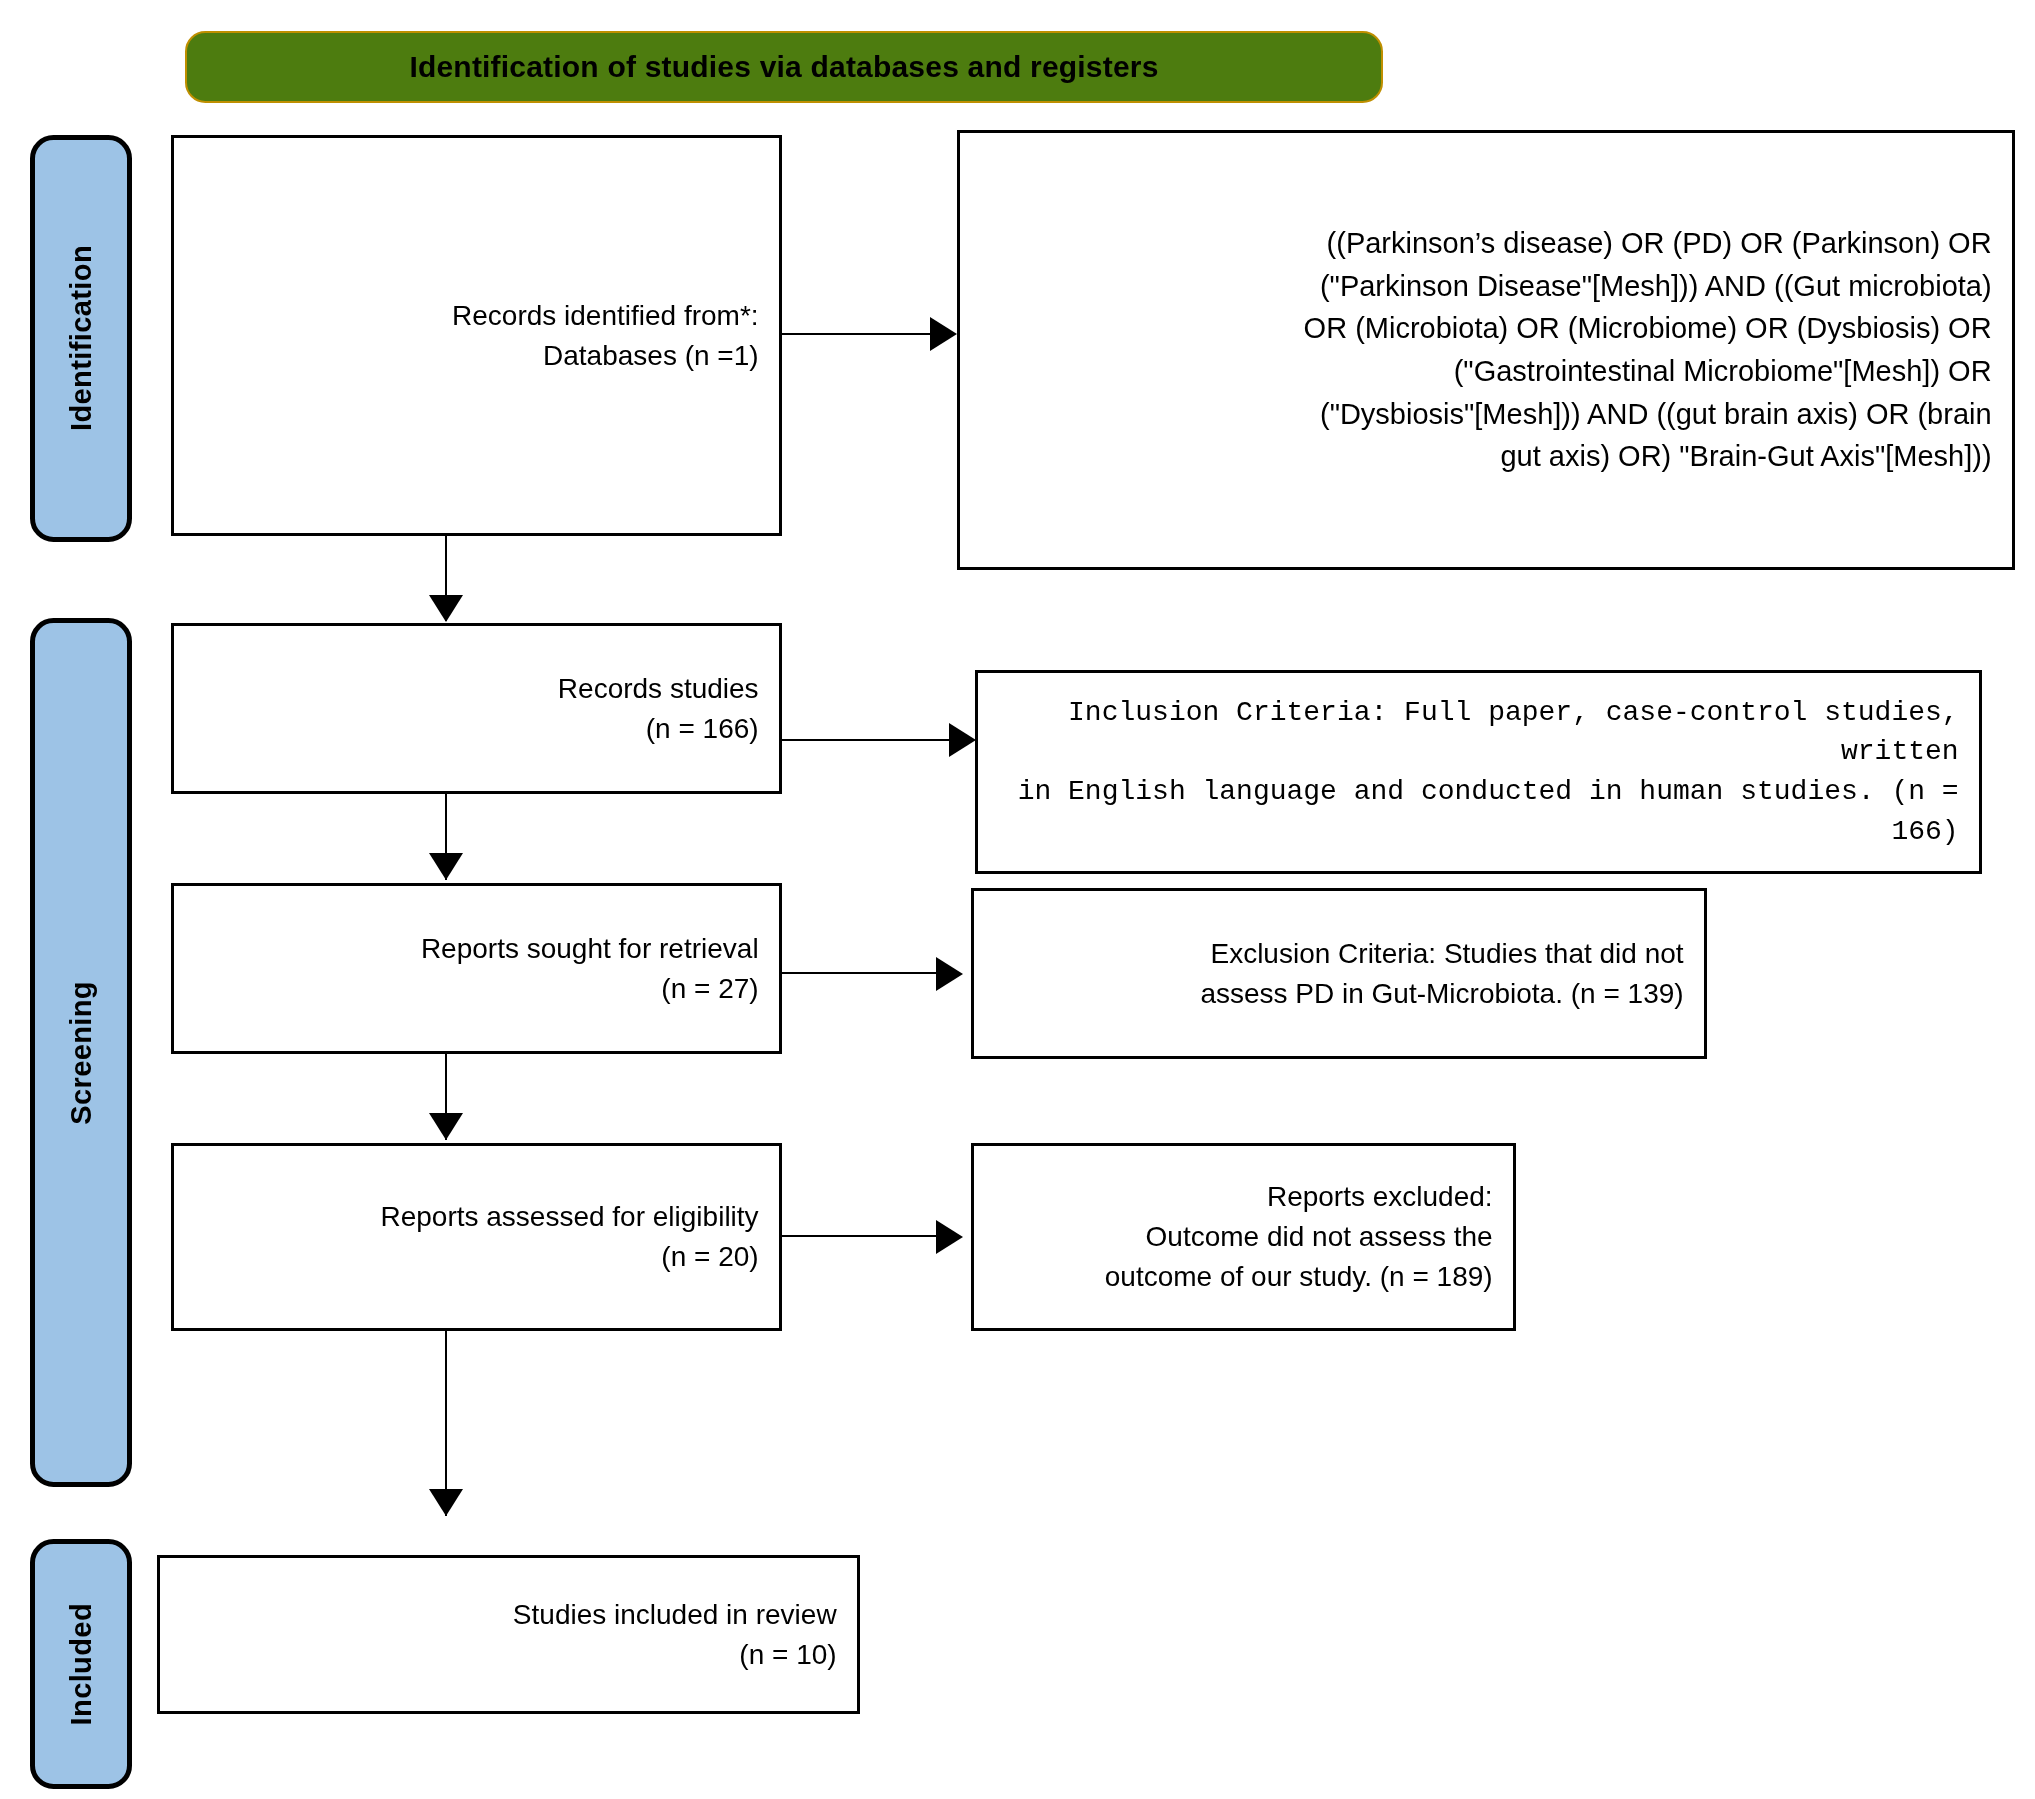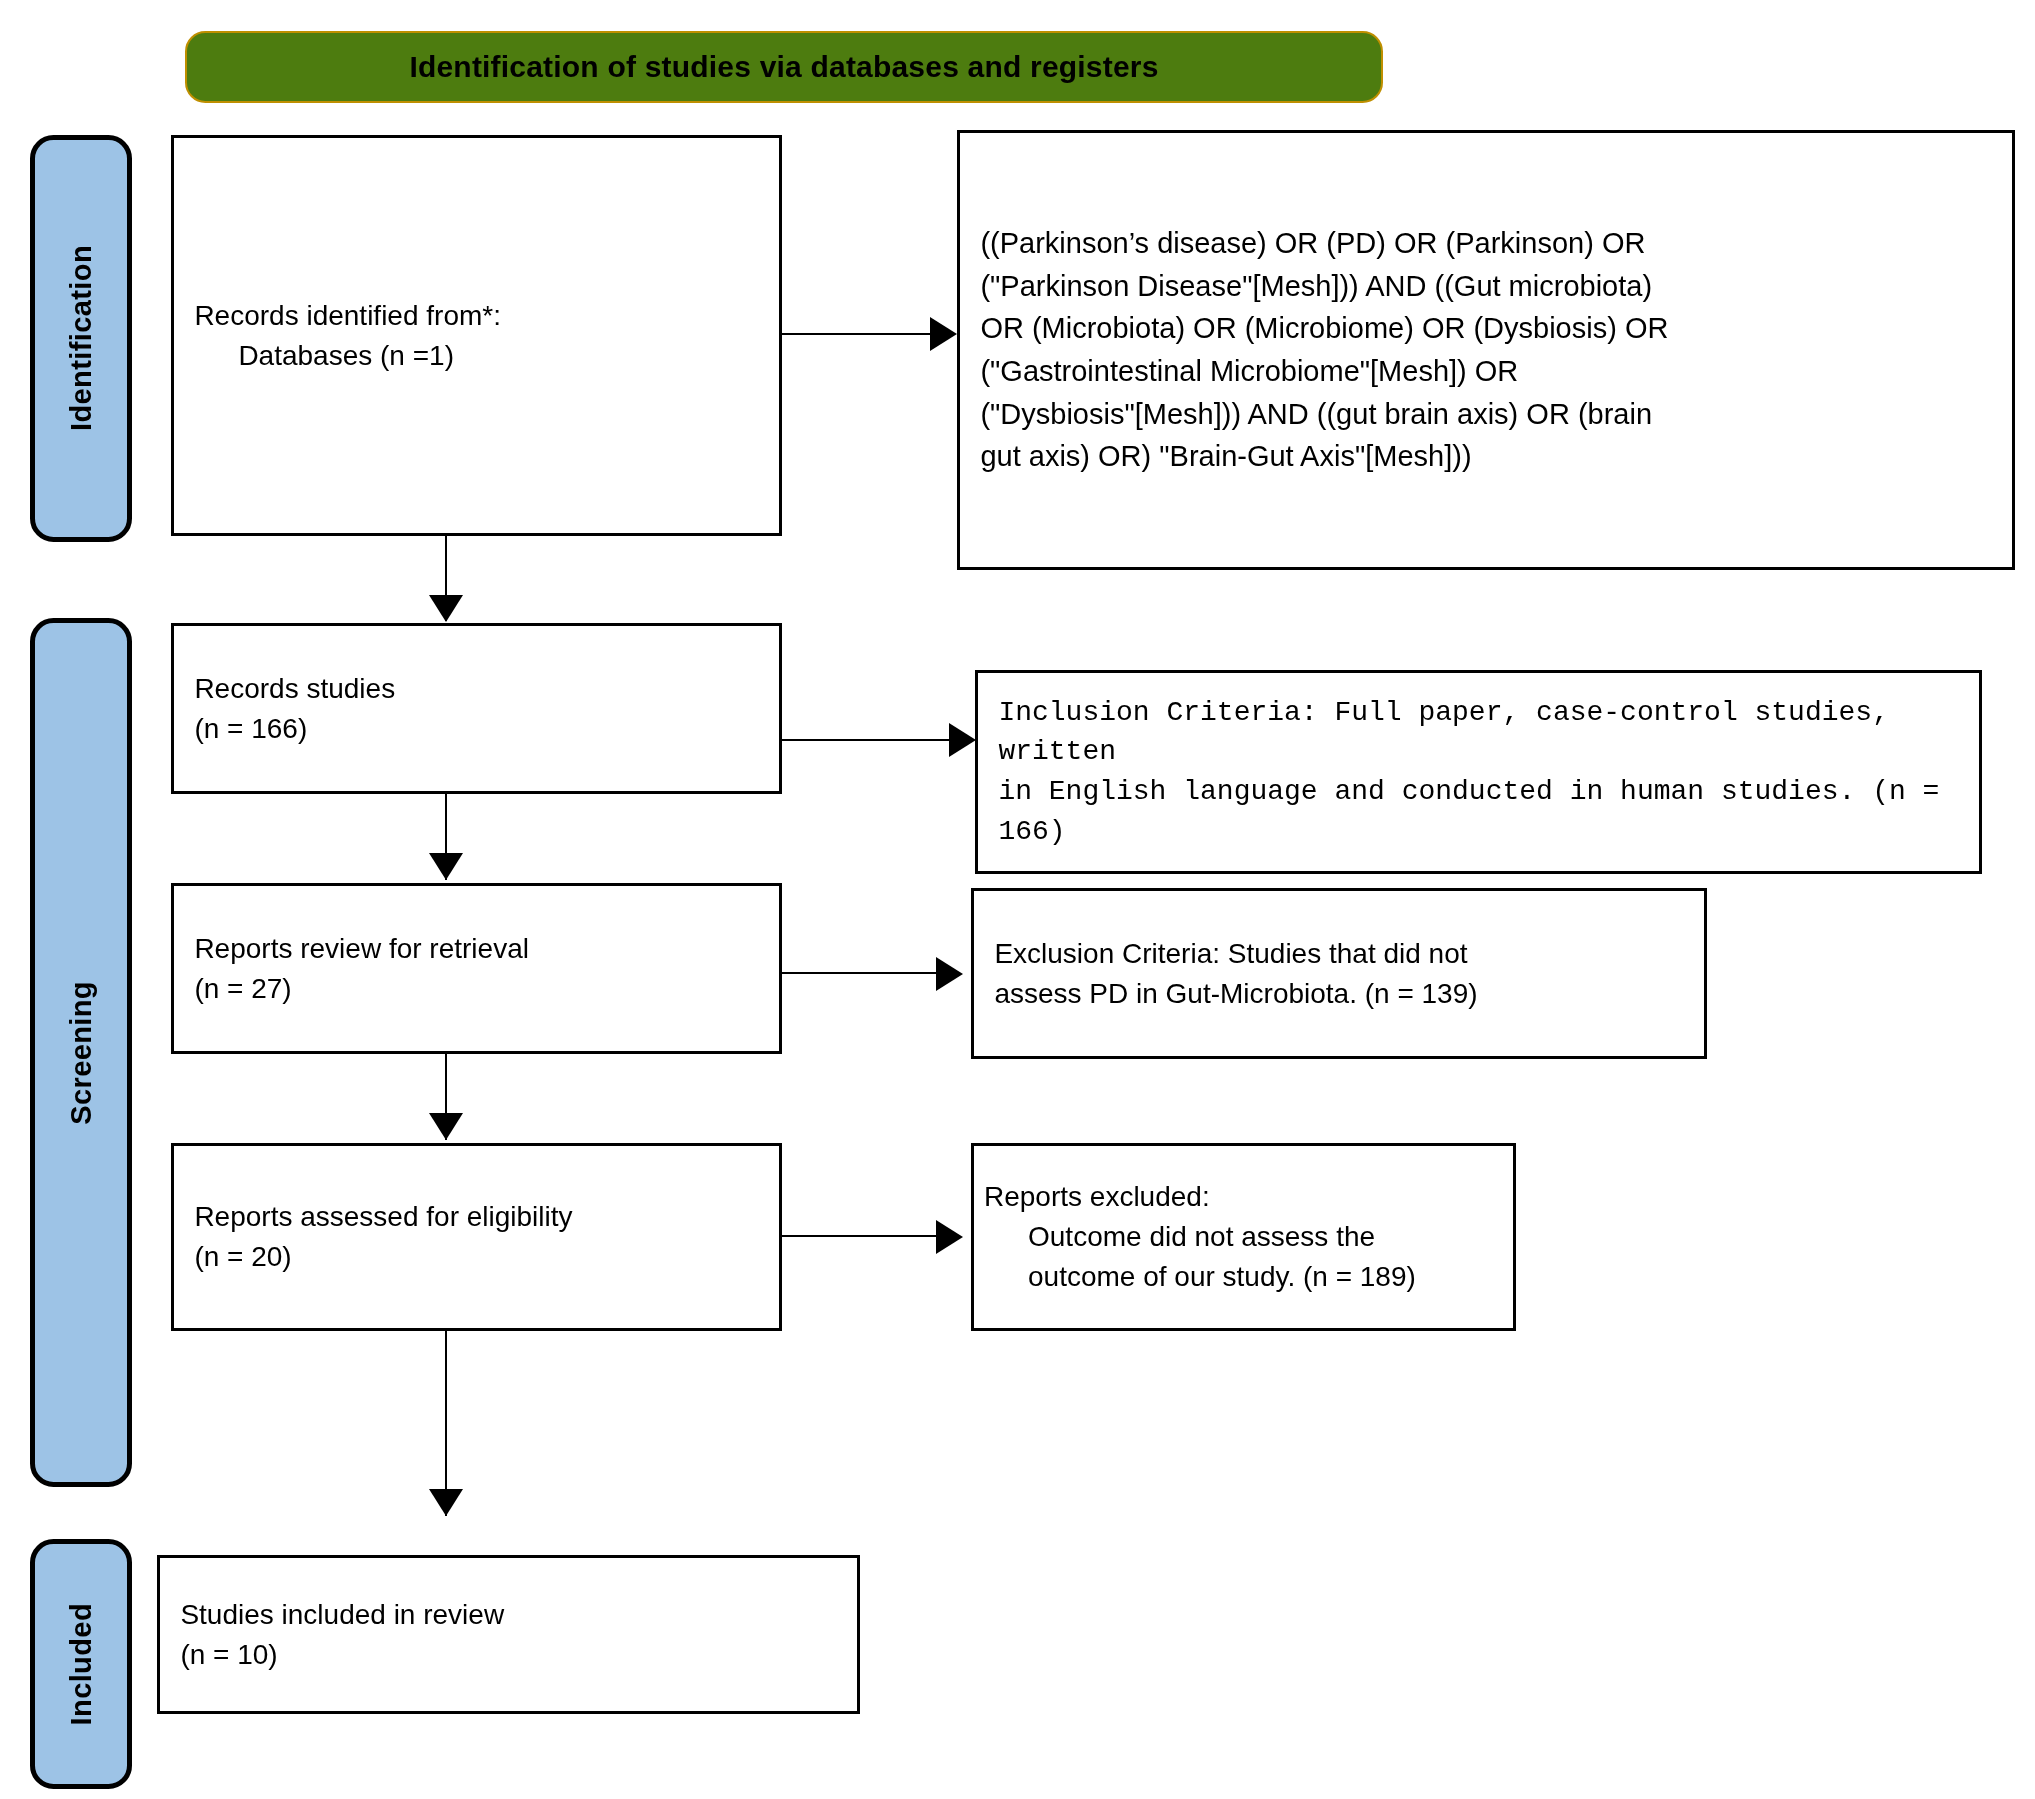--- a/index.html
+++ b/index.html
@@ -69,21 +69,21 @@
     display: flex;
     flex-direction: column;
     justify-content: center;
     padding: 0 20.4px;
   }
   .box p {
     margin: 0;
     font-size: 28px;
     line-height: 1.42;
     color: #000000;
-    text-align: left;
+    text-align: right;
   }
   .box p.indent { padding-left: 44px; }
   .box.search p { font-size: 29px; line-height: 1.47; }
 
   
   .vline, .hline {
     position: absolute;
     background: #000000;
   }
   .vline { width: 2.3px; }
@@ -158,21 +158,21 @@
     <p>166)</p>
   </div>
 
   <div class="hline" style="left:781px; top:739px; width:175px;"></div>
   <div class="arrow-right" style="left:949px; top:723px;"></div>
 
   <div class="vline" style="left:445px; top:794px; height:86px;"></div>
   <div class="arrow-down" style="left:429px; top:853px;"></div>
 
   <div class="box" style="left:171px; top:883px; width:611px; height:171px;">
-    <p>Reports review for retrieval</p>
+    <p>Reports sought for retrieval</p>
     <p>(n = 27)</p>
   </div>
 
   <div class="box" style="left:971px; top:888px; width:736px; height:171px;">
     <p>Exclusion Criteria: Studies that did not</p>
     <p>assess PD in Gut-Microbiota. (n = 139)</p>
   </div>
 
   <div class="hline" style="left:781px; top:972px; width:163px;"></div>
   <div class="arrow-right" style="left:936px; top:957px;"></div>

